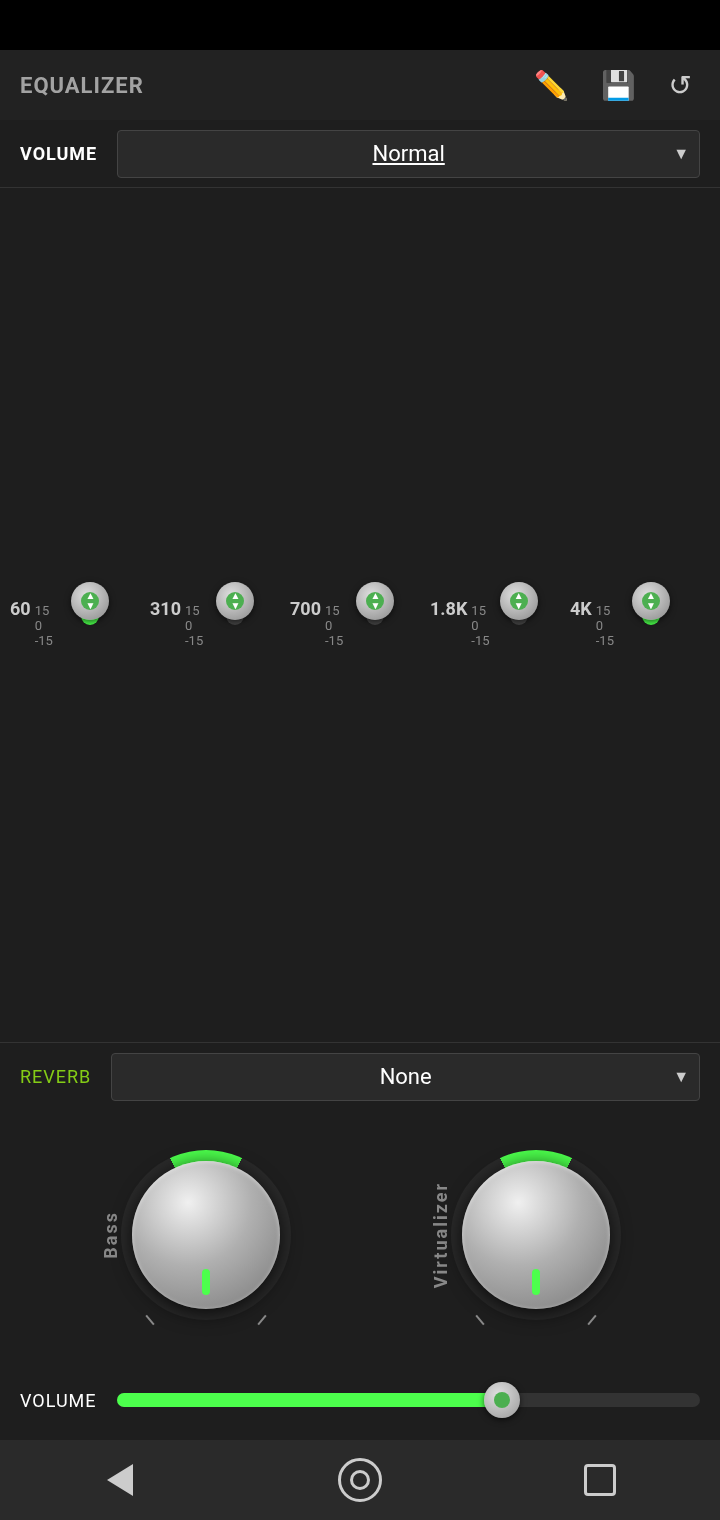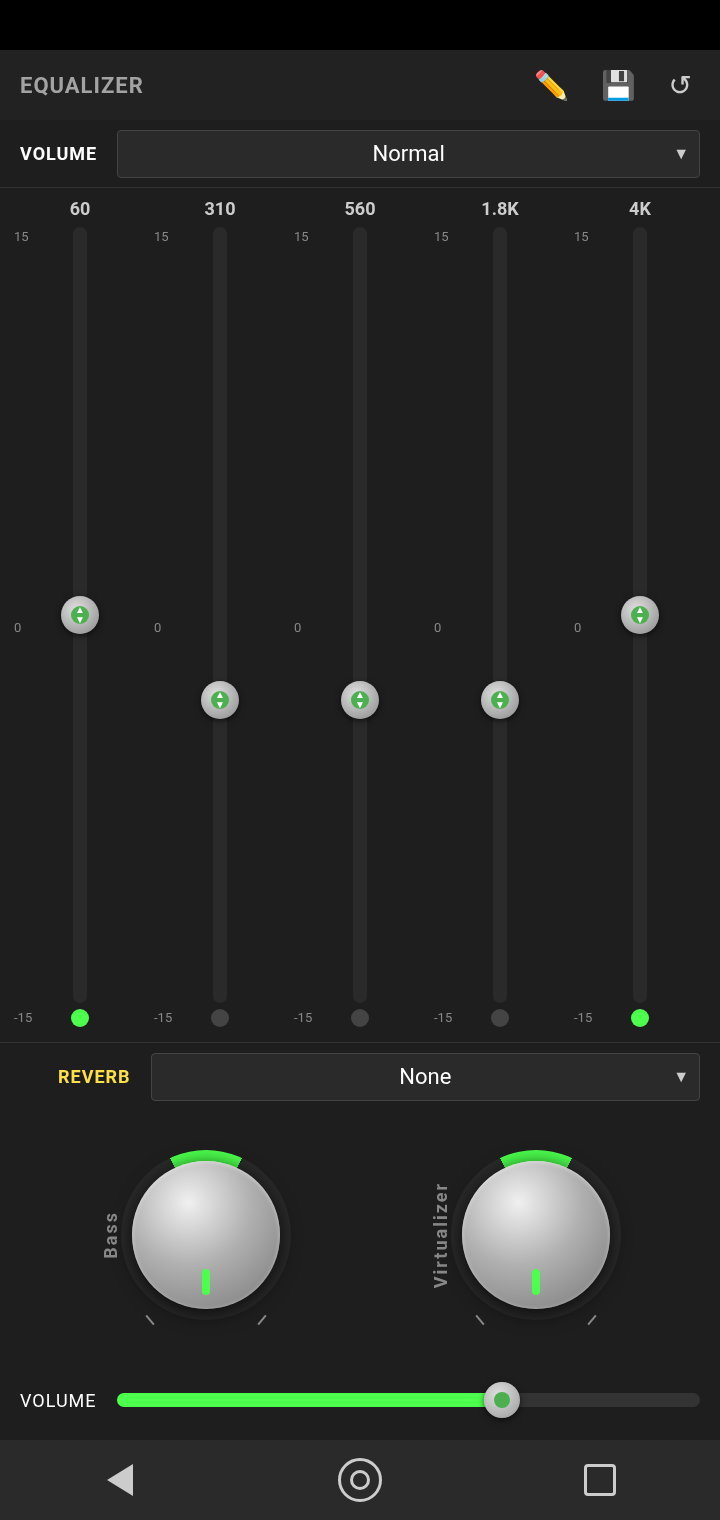--- a/index.html
+++ b/index.html
@@ -107,20 +107,21 @@
       display: flex;
       align-items: center;
       justify-content: center;
       height: 48px;
       position: relative;
     }
 
     .presets-dropdown-text {
       color: #fff;
       font-size: 22px;
+      text-decoration: underline;
     }
 
     .presets-dropdown-arrow {
       position: absolute;
       right: 10px;
       color: #ccc;
       font-size: 16px;
     }
 
     
@@ -205,26 +206,25 @@
       height: 68px;
       background: #1e1e1e;
       display: flex;
       align-items: center;
       padding: 0 20px;
       flex-shrink: 0;
       border-top: 1px solid #333;
     }
 
     .reverb-label {
-      color: #fde047;
+      color: #84cc16;
       font-size: 18px;
-      font-weight: bold;
+      font-weight: normal;
       letter-spacing: 1px;
       margin-right: 20px;
-      margin-left: 38px;
     }
 
     .reverb-dropdown {
       flex: 1;
       background: #2a2a2a;
       border: 1px solid #444;
       border-radius: 4px;
       display: flex;
       align-items: center;
       justify-content: center;
@@ -359,21 +359,21 @@
 
     .nav-square {
       width: 32px;
       height: 32px;
       border: 3px solid #ccc;
       border-radius: 4px;
     }
 
     .eq-band-wrapper {
       display: flex;
-      flex-direction: column;
+      flex-direction: row;
       align-items: center;
       flex: 1;
       height: 100%;
       padding-bottom: 5px;
     }
   </style>
 </head>
 <body>
 
 <div class="screen">
@@ -438,21 +438,21 @@
                   <span style="font-size:10px; color:#fff; line-height:1;">▼</span>
                 </div>
               </div>
             </div>
           </div>
           <div class="dot-indicator dot-dark" style="margin-top:6px;"></div>
         </div>
       </div>
 
       <div class="eq-band-wrapper">
-        <span class="band-label">560</span>
+        <span class="band-label">700</span>
         <div style="position:relative; flex:1; width:100%; display:flex; flex-direction:column; align-items:center;">
           <div style="position:absolute; left:4px; top:0; height:100%; display:flex; flex-direction:column; justify-content:space-between; padding:2px 0;">
             <span style="color:#888;font-size:13px;">15</span>
             <span style="color:#888;font-size:13px;">0</span>
             <span style="color:#888;font-size:13px;">-15</span>
           </div>
           <div class="band-track" style="width:14px; flex:1; background:#2a2a2a; border-radius:7px; position:relative;">
             <div class="slider-thumb" style="top: 61%; transform: translate(-50%, -50%); left:50%;">
               <div class="slider-thumb-inner">
                 <div class="slider-thumb-arrows">

